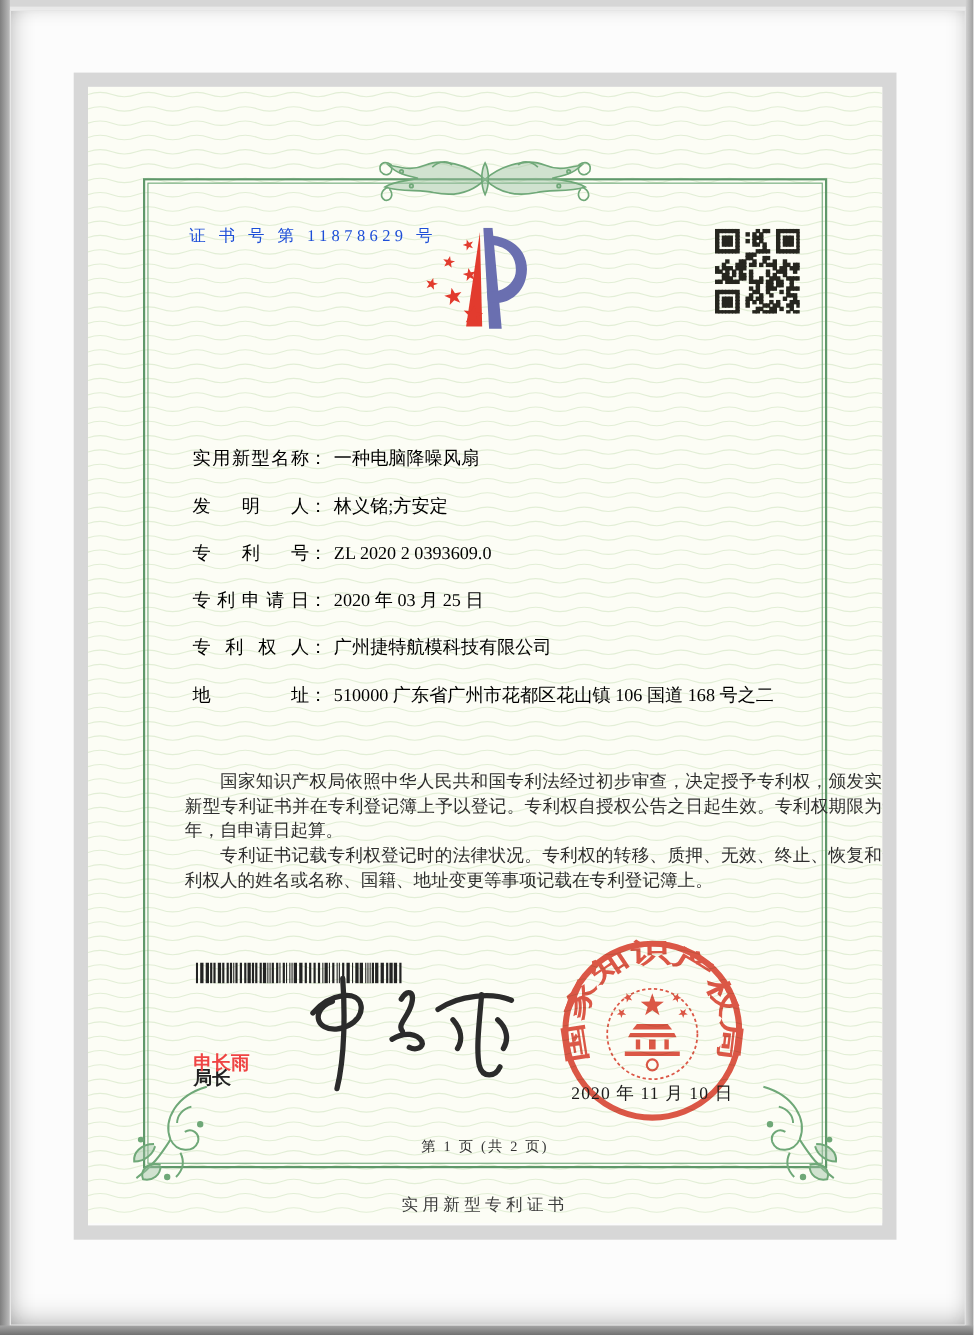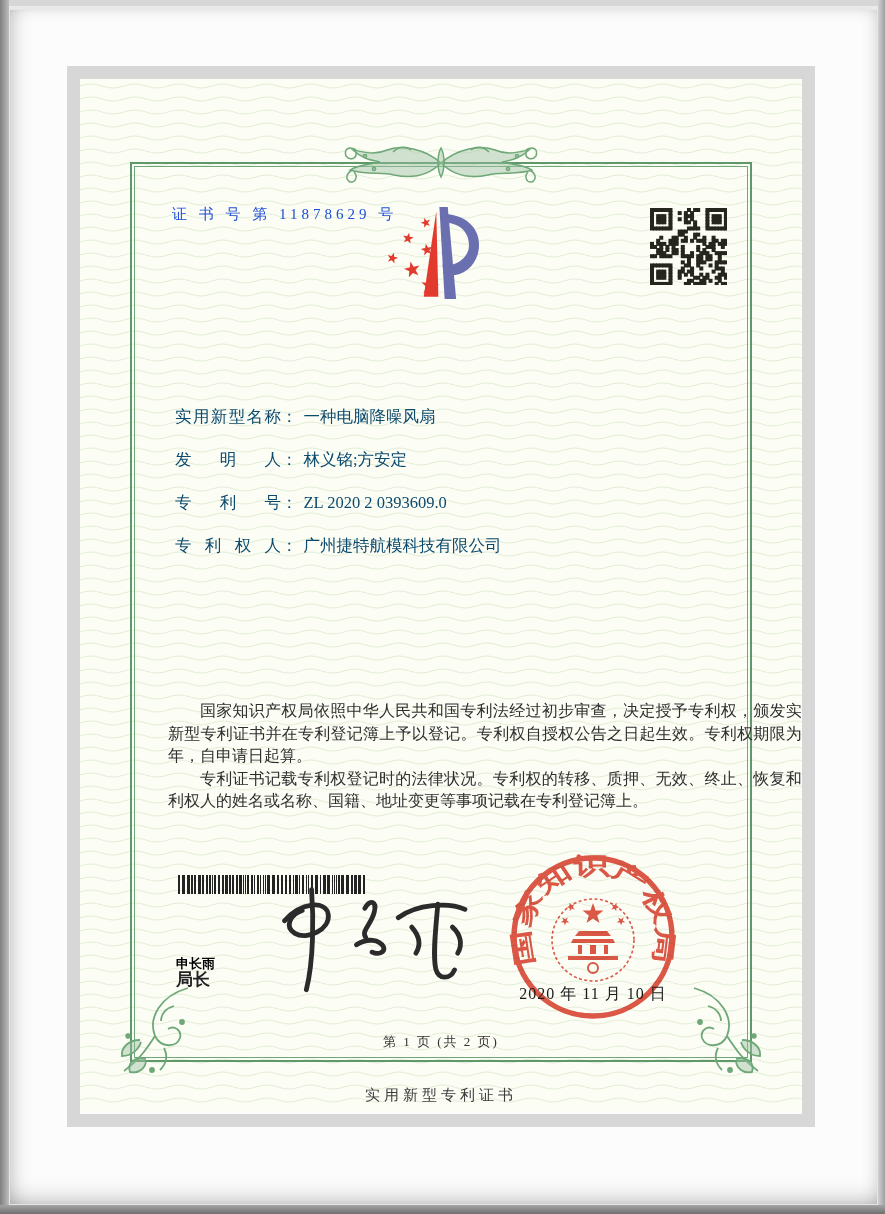--- a/index.html
+++ b/index.html
@@ -30,33 +30,33 @@
   .cert-no{position:absolute;left:92px;top:126px;font-size:15px;letter-spacing:4px;color:#1d4ed8;}
   .logo{position:absolute;left:295px;top:128px;}
   .qr{position:absolute;left:570px;top:129px;}
 
   .title{
     position:absolute;left:50px;top:242px;width:622px;text-align:center;
     font-size:35px;font-weight:700;letter-spacing:8px;color:#1f1f1f;
     font-family:"Liberation Serif", serif;
   }
 
-  .fields{position:absolute;left:95px;top:328px;width:590px;font-size:16.5px;color:#0c4a6e;}
+  .fields{position:absolute;left:95px;top:328px;width:590px;font-size:16.5px;color:#000000;}
   .frow{height:43px;line-height:20px;position:relative;white-space:nowrap;}
   .flabel{display:inline-block;width:106px;text-align:justify;text-align-last:justify;vertical-align:top;}
   .fcolon{display:inline-block;vertical-align:top;}
   .fvalue{display:inline-block;margin-left:6px;vertical-align:top;}
   .grant-pair{position:absolute;left:280px;top:0;}
 
   .paras{position:absolute;left:88px;top:621px;width:650px;font-size:16px;line-height:22.6px;color:#2e2e2e;text-align:justify;}
   .paras p{margin:0;text-indent:2em;}
 
   .barcode{position:absolute;left:98px;top:796px;}
   .bureau-title{position:absolute;left:96px;top:845px;font-family:"Liberation Sans",sans-serif;font-weight:600;font-size:17px;color:#222;margin-top:44px;}
-  .bureau-name{position:absolute;left:96px;top:876px;font-family:"Liberation Sans",sans-serif;font-weight:600;font-size:13px;color:#000000;}
+  .bureau-name{position:absolute;left:96px;top:876px;font-family:"Liberation Sans",sans-serif;font-weight:600;font-size:17px;color:#ef4444;}
   .signature{position:absolute;left:185px;top:798px;}
 
   .seal{position:absolute;left:428px;top:773px;mix-blend-mode:multiply;opacity:.93;}
   .seal-date{position:absolute;left:418px;top:905px;width:190px;text-align:center;font-size:16px;color:#1c1c1c;letter-spacing:1px;}
 
   .page-num{position:absolute;left:50px;top:954px;width:622px;text-align:center;font-size:13px;letter-spacing:2px;color:#333;}
   .back-note{position:absolute;left:50px;top:1007px;width:622px;text-align:center;font-size:15px;letter-spacing:4px;color:#3c3c3c;}
 </style>
 </head>
 <body>
@@ -415,21 +415,27 @@
       <div class="frow">
         <span class="flabel">实用新型名称</span><span class="fcolon">：</span><span class="fvalue">一种电脑降噪风扇</span>
       </div>
       <div class="frow">
         <span class="flabel">发 明 人</span><span class="fcolon">：</span><span class="fvalue">林义铭;方安定</span>
       </div>
       <div class="frow">
         <span class="flabel">专 利 号</span><span class="fcolon">：</span><span class="fvalue">ZL 2020 2 0393609.0</span>
       </div>
       <div class="frow">
+        <span class="flabel">专利申请日</span><span class="fcolon">：</span><span class="fvalue">2020 年 03 月 25 日</span>
+      </div>
+      <div class="frow">
         <span class="flabel">专 利 权 人</span><span class="fcolon">：</span><span class="fvalue">广州捷特航模科技有限公司</span>
+      </div>
+      <div class="frow">
+        <span class="flabel">地 址</span><span class="fcolon">：</span><span class="fvalue">510000 广东省广州市花都区花山镇 106 国道 168 号之二</span>
       </div>
     </div>
 
     <div class="paras">
       <p>国家知识产权局依照中华人民共和国专利法经过初步审查，决定授予专利权，颁发实用新型专利证书并在专利登记簿上予以登记。专利权自授权公告之日起生效。专利权期限为十年，自申请日起算。</p>
       <p>专利证书记载专利权登记时的法律状况。专利权的转移、质押、无效、终止、恢复和专利权人的姓名或名称、国籍、地址变更等事项记载在专利登记簿上。</p>
     </div>
 
     <svg class="barcode" id="barcode" width="190" height="19">
         <rect x="0" y="0" width="2" height="19" fill="#232323"></rect>

